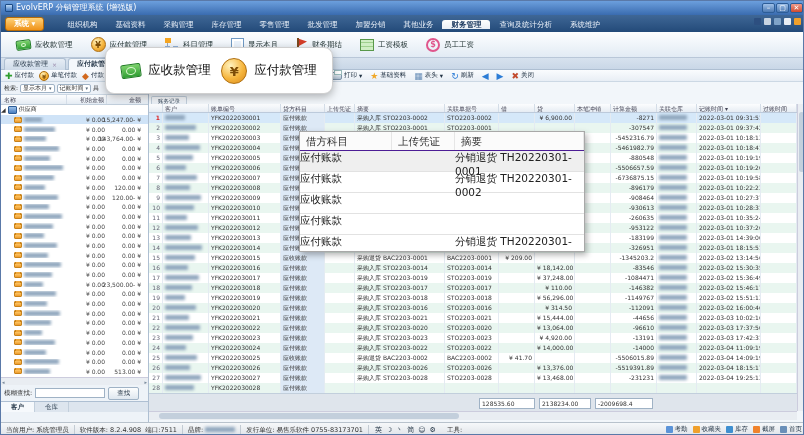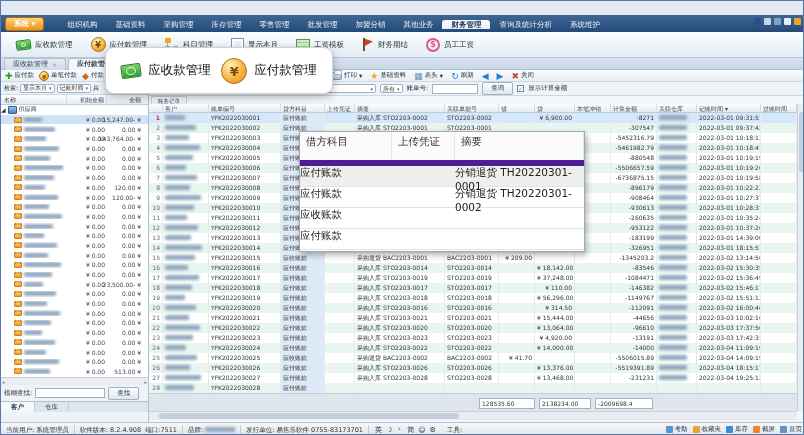--- a/index.html
+++ b/index.html
@@ -110,21 +110,21 @@
   .totbox{position:absolute;top:4px;height:11px;background:#fff;border:1px solid #9fb2c5;font-size:6px;line-height:10px;padding:0 2px;color:#333}
   .hscroll{position:absolute;left:0;top:341px;width:648px;height:9px;background:#e9edf2;border-top:1px solid #ccd}
   .hthumb{position:absolute;left:10px;top:1px;width:300px;height:6px;background:#c3cfdc;border-radius:3px}
   .vscroll{position:absolute;right:0;top:34px;width:8px;height:307px;background:#e9edf2;border-left:1px solid #ccd}
   .vthumb{position:absolute;left:1px;top:8px;width:5px;height:60px;background:#c3cfdc;border-radius:3px}
 
   
   .popup{position:absolute;left:298px;top:130px;width:286px;height:121px;background:#fff;border:1px solid #a8a8a8;box-shadow:2px 3px 6px rgba(0,0,0,.3);overflow:hidden;z-index:40}
   .prow{display:flex;height:21px;border-bottom:1px solid #e2e2e2;font-size:10.5px;color:#222}
   .prow div{line-height:21px;padding-left:6px;border-right:1px solid #e6e6e6;overflow:hidden;white-space:nowrap}
-  .prow.head{height:34px;font-size:10.5px;color:#333;background:#fbfbfb;border-bottom:6px solid #4c1d95}
+  .prow.head{height:19px;font-size:10.5px;color:#333;background:#fbfbfb;border-bottom:1px solid #4c1d95}
   .prow.head div{line-height:19px}
   .prow.g{background:#efefef}
   .pc1{width:92px}.pc2{width:63px}.pc3{flex:1}
 
   
   .bigoverlay{position:absolute;left:104px;top:46px;width:228px;height:47px;background:#fff;border:1px solid #cfcfcf;border-radius:9px;box-shadow:0 3px 8px rgba(0,0,0,.28);z-index:60;display:flex;align-items:center;justify-content:space-around;padding:0 10px}
   .bigitem{display:flex;align-items:center;gap:7px;font-size:12.5px;color:#111;font-weight:500}
 
   
   .statusbar{position:absolute;left:0;top:421px;width:804px;height:14px;background:linear-gradient(#f6f8fa,#dfe3e8);border-top:1px solid #b8c2cc;display:flex;align-items:center;font-size:6.5px;color:#333}
@@ -132,20 +132,29 @@
   .ime{display:flex;gap:4px;align-items:center;padding:0 6px;font-size:7px;color:#234}
   .sbtns{position:absolute;right:3px;display:flex;gap:5px;align-items:flex-start}
   .sbtn{display:flex;align-items:center;gap:2px;font-size:6.5px;color:#234}
   .sq{width:7px;height:7px;border-radius:1px;display:inline-block}
 </style>
 </head>
 <body>
 
 <div id="app">
 
+  <div class="titlebar">
+    <span class="appico"></span>
+    <span>EvolvERP 分销管理系统 (增强版)</span>
+    <div class="winbtns">
+      <span class="winbtn">–</span>
+      <span class="winbtn">▢</span>
+      <span class="winbtn close">✕</span>
+    </div>
+  </div>
 
   <div class="menubar">
     <span class="sysbtn"><span>系统</span> ▾</span>
     <span id="menu-items"><span class="menuitem">组织机构</span><span class="menuitem">基础资料</span><span class="menuitem">采购管理</span><span class="menuitem">库存管理</span><span class="menuitem">零售管理</span><span class="menuitem">批发管理</span><span class="menuitem">加盟分销</span><span class="menuitem">其他业务</span><span class="menuitem active">财务管理</span><span class="menuitem">查询及统计分析</span><span class="menuitem">系统维护</span></span>
     <div class="menuicons">
       <span class="mi" style="background:#2d4f80"></span>
       <span class="mi" style="background:#c8d4e2"></span>
       <span class="mi" style="background:#7fa3c8"></span>
       <span class="mi" style="background:#e8eef5"></span>
       <span class="mi" style="background:#f0a02c"></span>
@@ -163,26 +172,26 @@
       </span>
       <span class="rbtn">
         <span class="i i-org"></span>
         <span>科目管理</span>
       </span>
       <span class="rbtn">
         <span class="i i-ledger"></span>
         <span>显示本月</span>
       </span>
       <span class="rbtn">
+        <span class="i i-flag"></span>
+        <span>财务期结</span>
+      </span>
+      <span class="rbtn">
         <span class="i i-salary"></span>
         <span>工资模板</span>
-      </span>
-      <span class="rbtn">
-        <span class="i i-flag"></span>
-        <span>财务期结</span>
       </span>
       <span class="rbtn">
         <span class="i i-wage">$</span>
         <span>员工工资</span>
       </span>
     </div>
   <div class="rgroup">财务管理</div>
 
   <div class="doctabs" id="doctabs">
       <span class="doctab">
@@ -498,35 +507,20 @@
           <span class="glyph" style="color: rgb(43, 124, 214);">◀</span>
         </span>
         <span class="mtool">
           <span class="glyph" style="color: rgb(43, 124, 214);">▶</span>
         </span>
         <span class="mtool">
           <span class="glyph" style="color: rgb(194, 74, 46);">✖</span>
           <span>关闭</span>
         </span>
       </div>
-    <div class="mfilter">
-      <span class="combo" style="width:52px">
-          <span></span>
-          <span class="car" style="margin-left:auto">▾</span>
-        </span>
-      <span class="combo">
-          <span>所有</span>
-          <span class="car">▾</span>
-        </span>
-      <span>账单号:</span>
-      <input style="">
-      <span class="btn">查询</span>
-      <span class="chk">✓</span>
-      <span>显示计算金额</span>
-    </div>
     <div class="gridtab">账务记录</div>
     <div class="grid">
       <div class="ghead" id="ghead">
           <div style="width: 14px;"></div>
           <div style="width: 46px;">客户</div>
           <div style="width: 72px;">账单编号</div>
           <div style="width: 44px;">贷方科目</div>
           <div style="width: 30px;">上传凭证</div>
           <div style="width: 90px;">摘要</div>
           <div style="width: 54px;">关联单据号</div>

